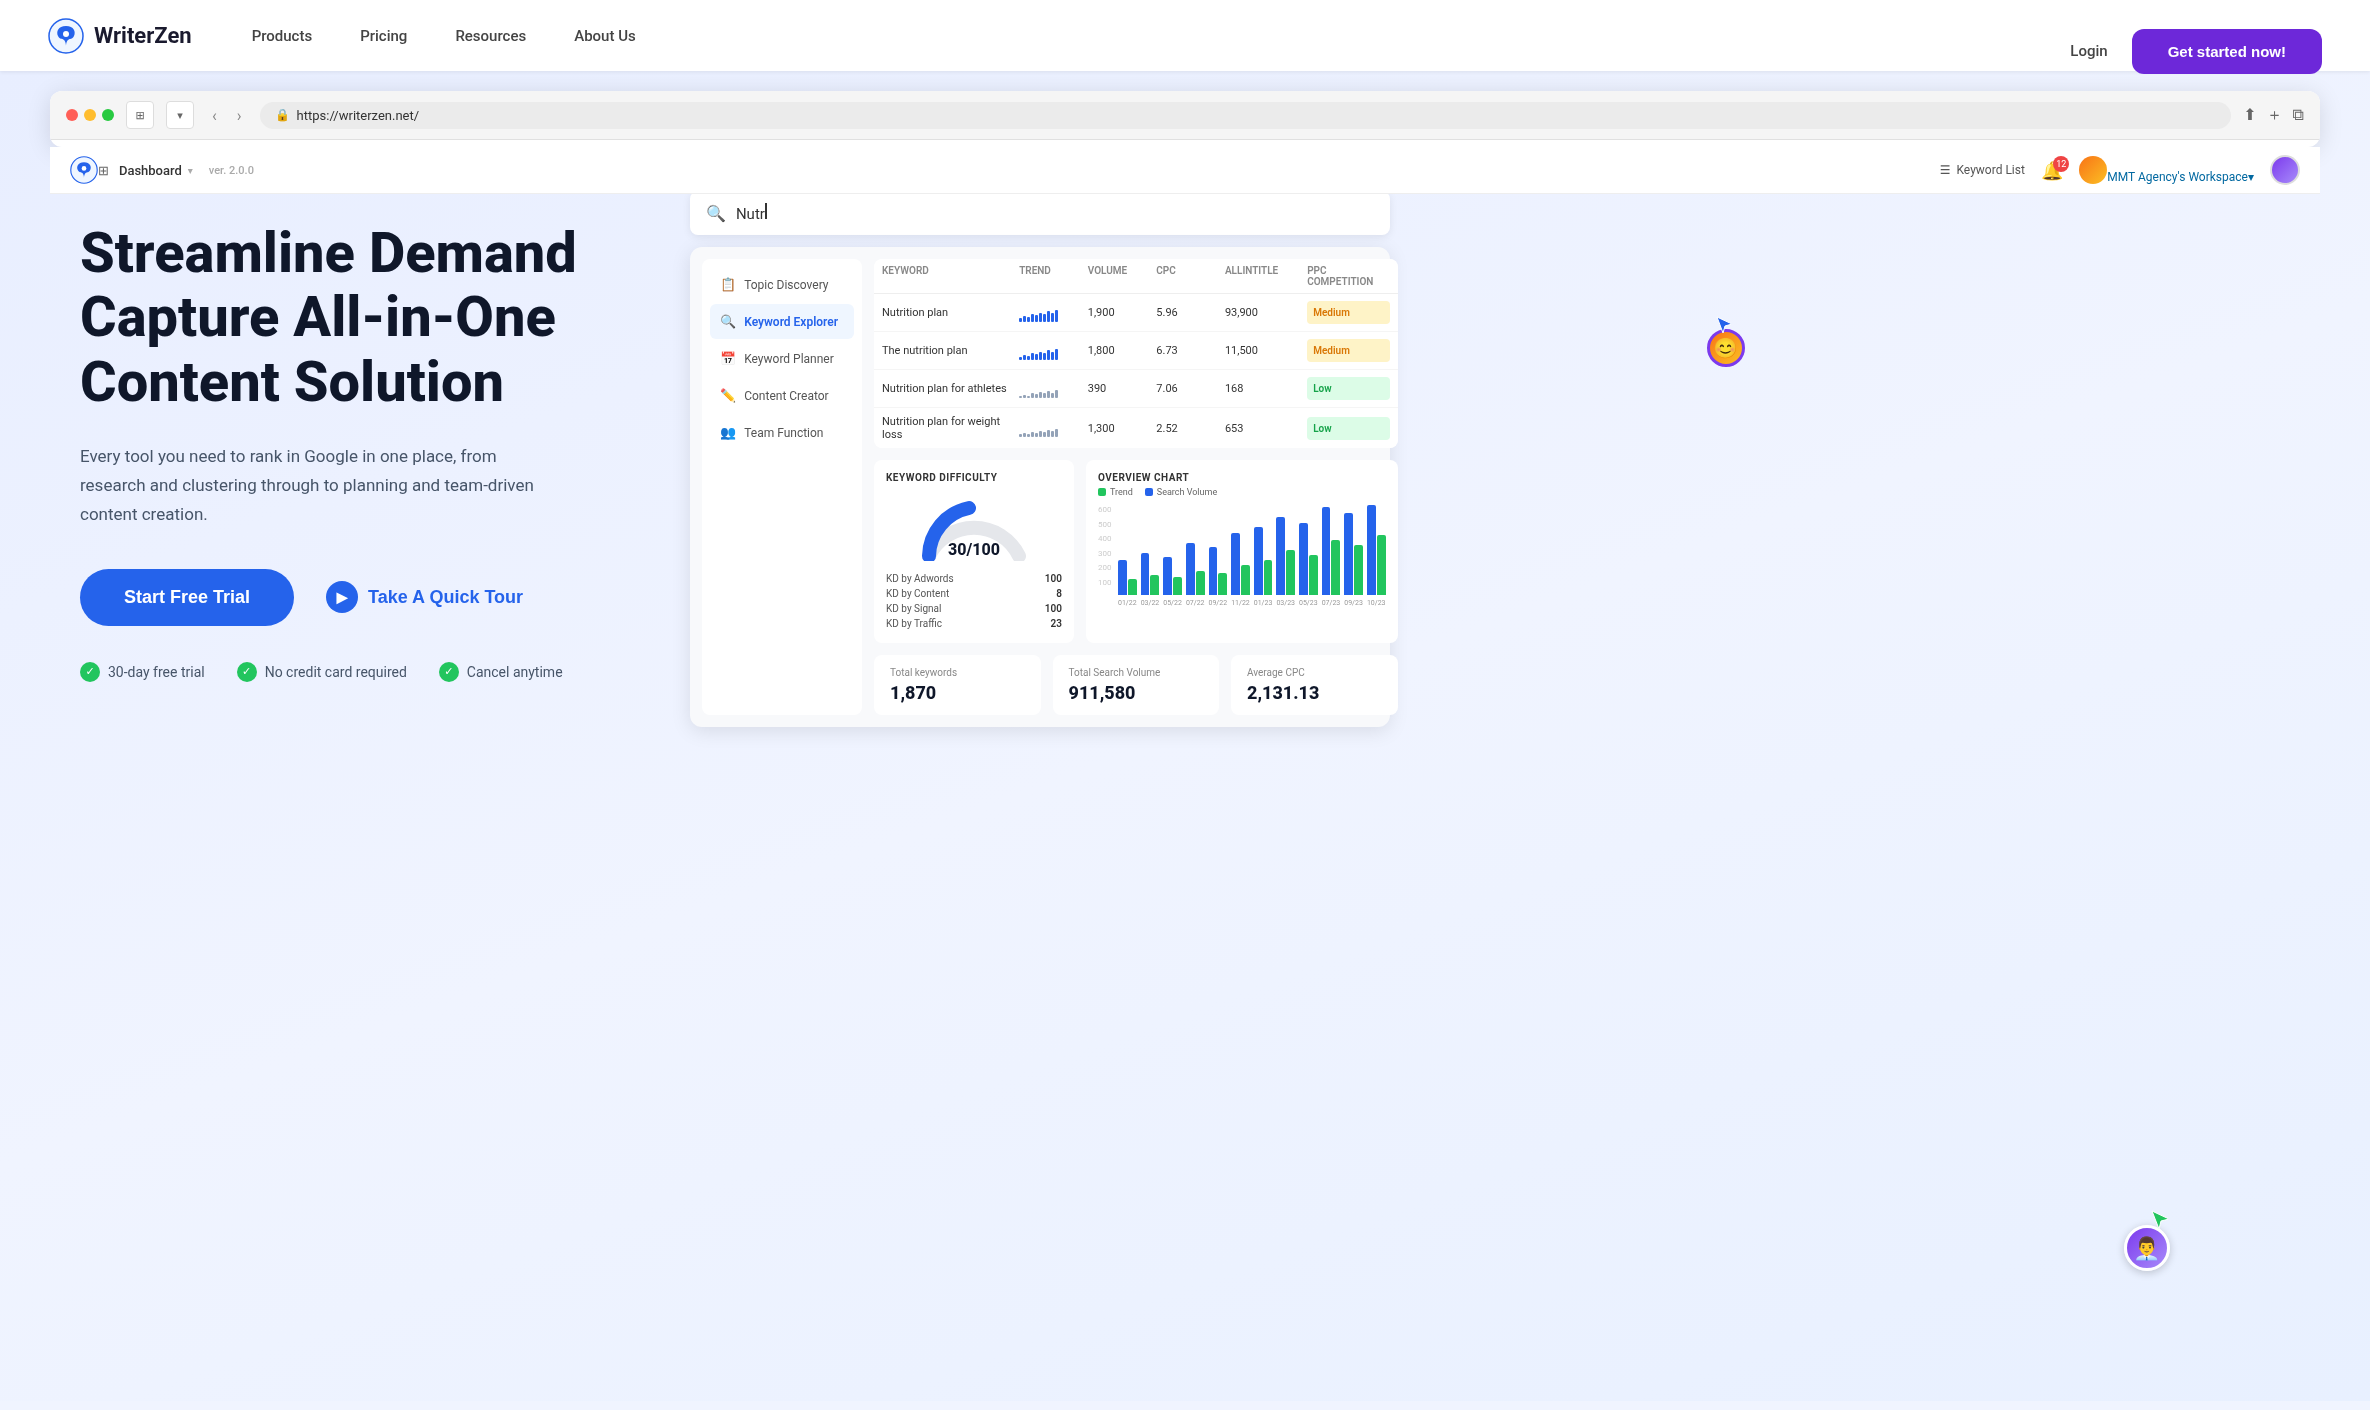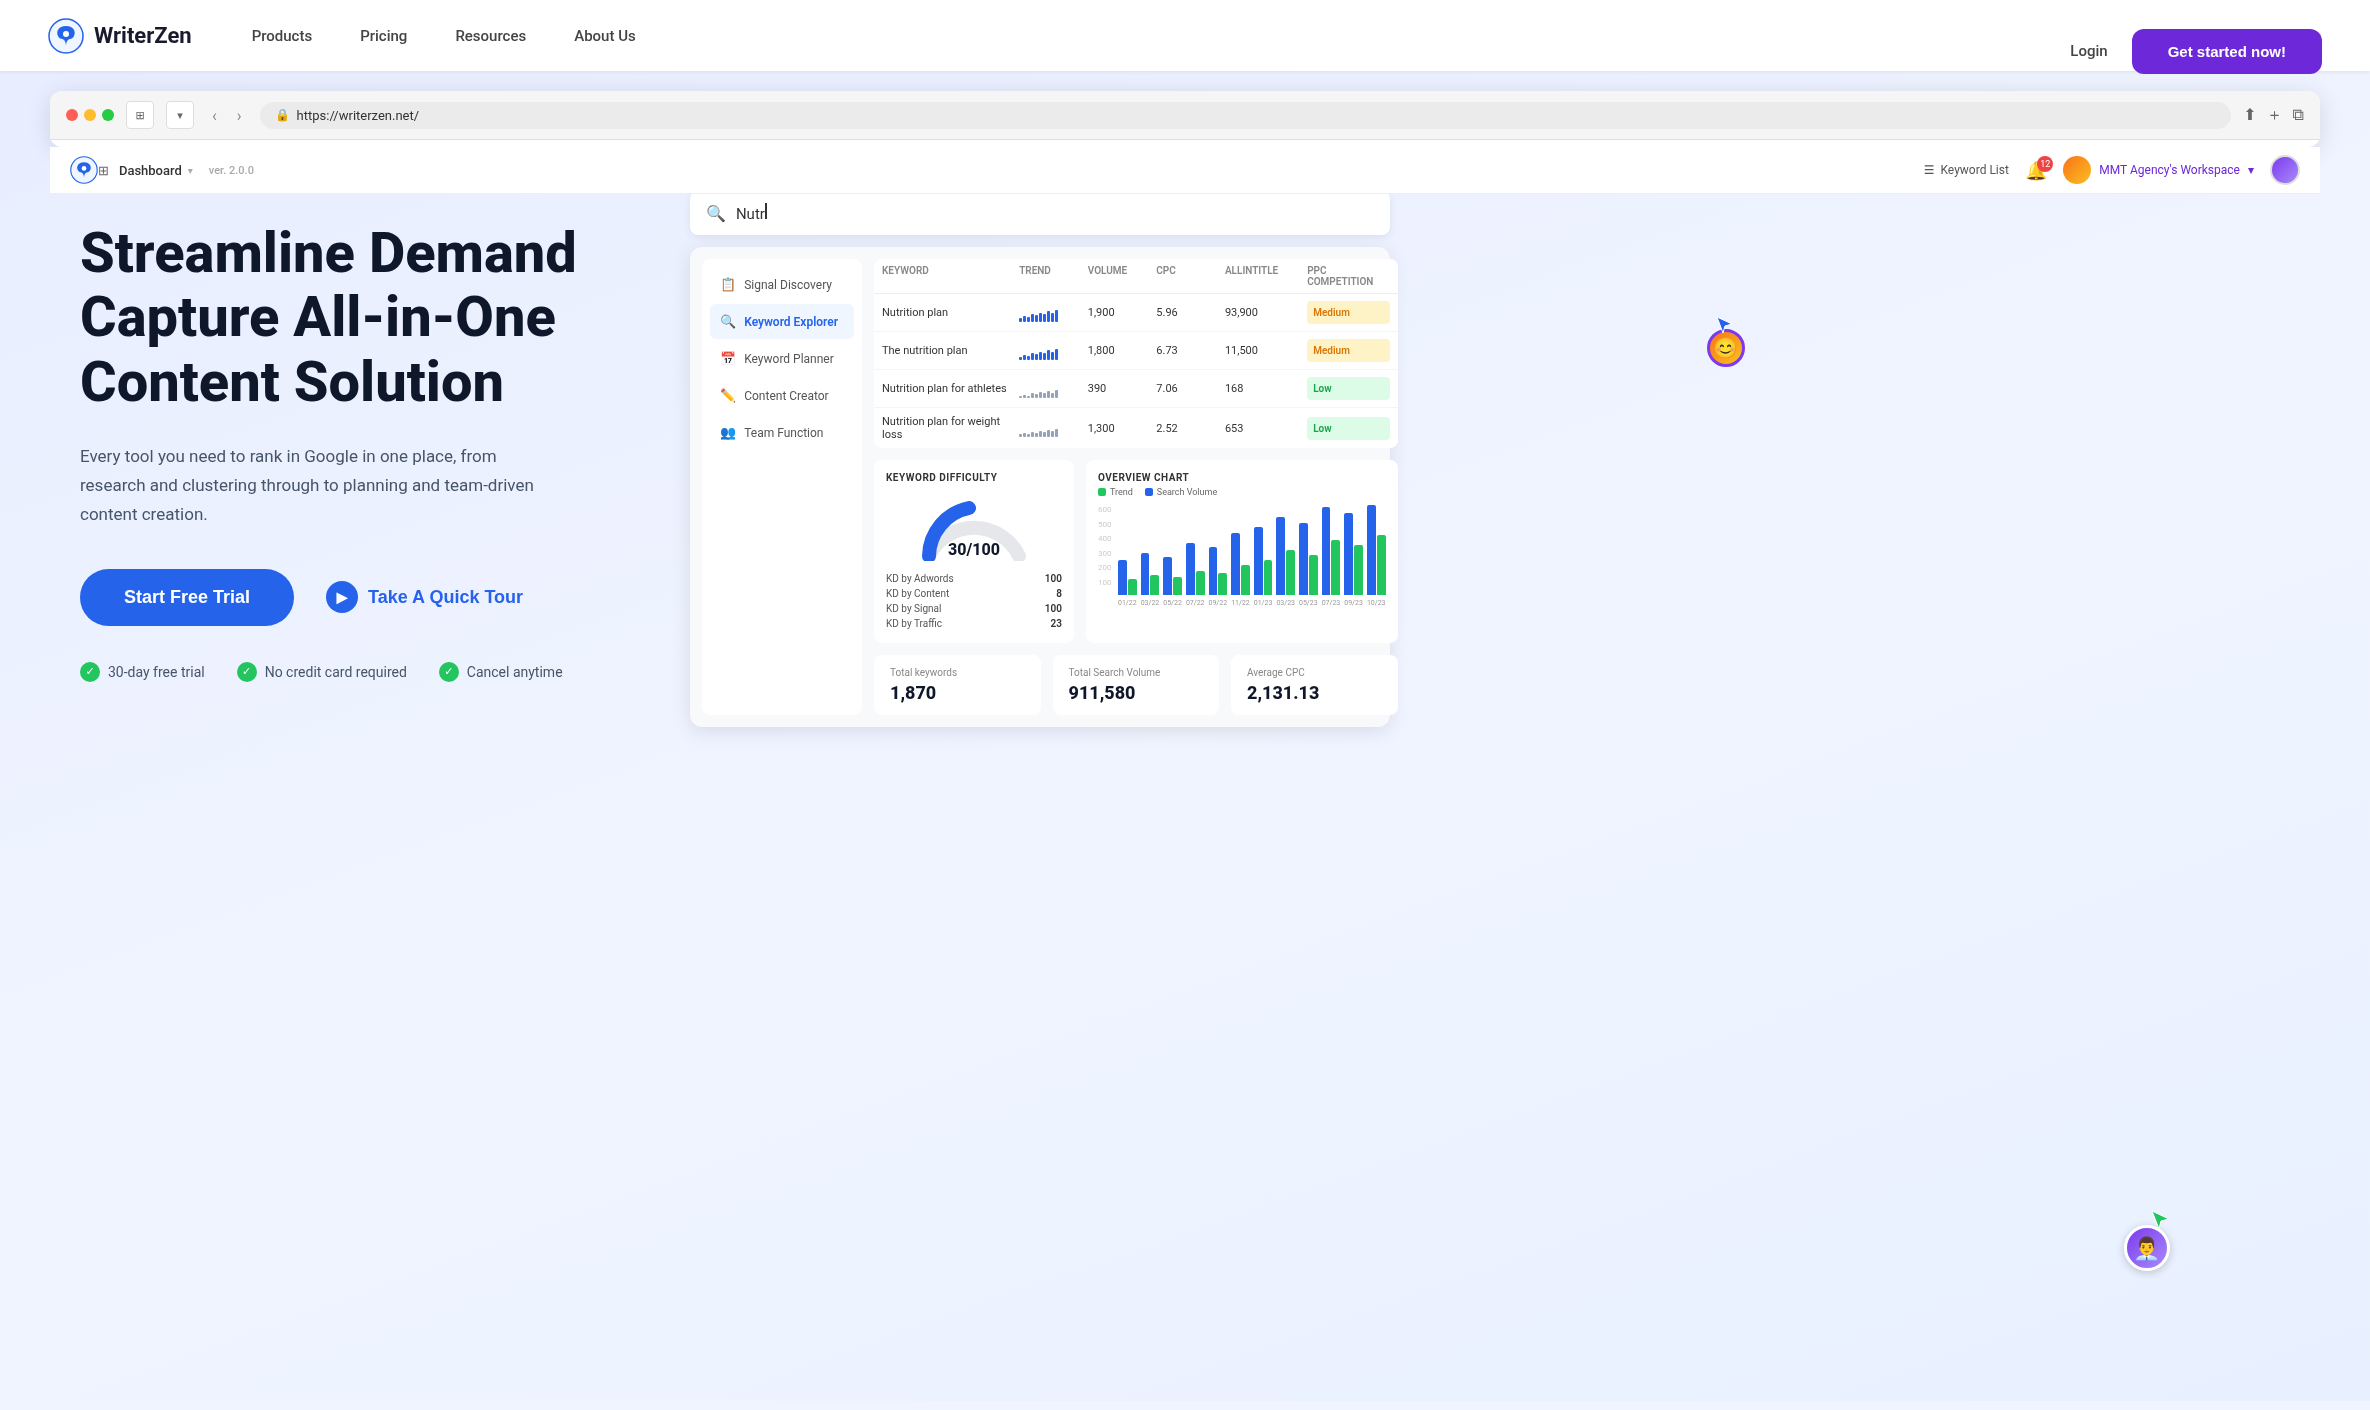--- a/index.html
+++ b/index.html
@@ -197,24 +197,23 @@
       border-radius: 50%;
       width: 16px;
       height: 16px;
       font-size: 9px;
       display: flex;
       align-items: center;
       justify-content: center;
     }
     .app-workspace {
       display: flex;
-      align-items: center;
-      gap: 8px;
+      align-items: flex-end;
       font-size: 12px;
-      color: #6d28d9;
+      color: #0369a1;
     }
     .workspace-avatar {
       width: 28px;
       height: 28px;
       border-radius: 50%;
       background: linear-gradient(135deg, #f97316, #fbbf24);
     }
     .user-avatar {
       width: 30px;
       height: 30px;
@@ -694,21 +693,21 @@
       <span class="search-text">
         <span>Nutr</span><span class="search-cursor"></span>
       </span>
     </div>
 
     <div class="dashboard-grid">
 
       <div class="sidebar">
         <div class="sidebar-item">
           <span class="sidebar-icon">📋</span>
-          <span>Signal Discovery</span>
+          <span>Topic Discovery</span>
         </div>
         <div class="sidebar-item active">
           <span class="sidebar-icon">🔍</span>
           <span>Keyword Explorer</span>
         </div>
         <div class="sidebar-item">
           <span class="sidebar-icon">📅</span>
           <span>Keyword Planner</span>
         </div>
         <div class="sidebar-item">

